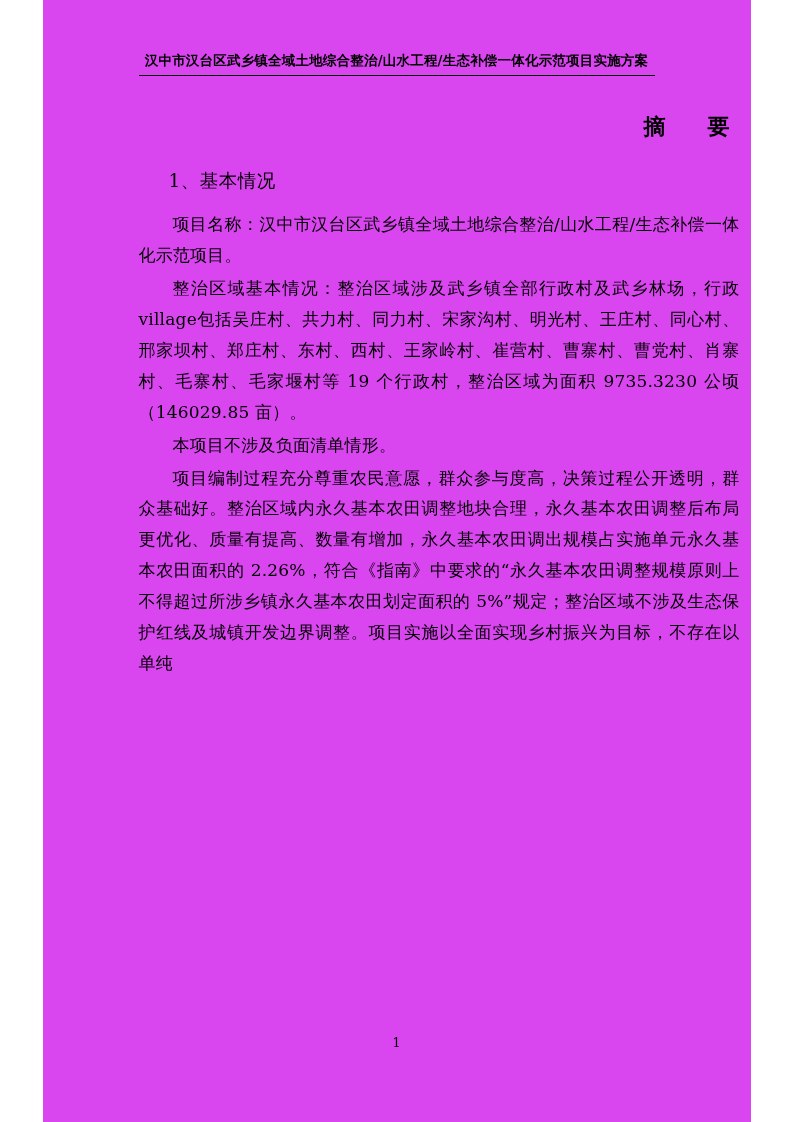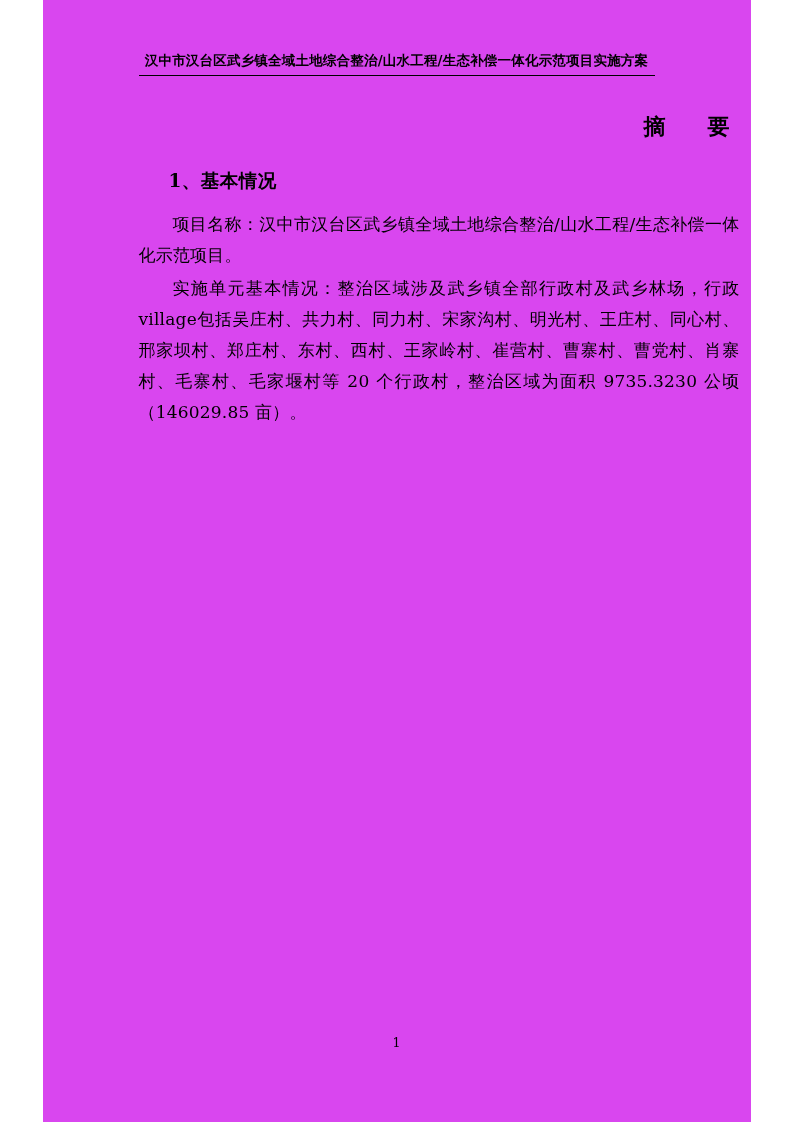--- a/index.html
+++ b/index.html
@@ -42,21 +42,21 @@
   .doc-title {
     text-align: right;
     font-size: 22px;
     font-weight: bold;
     letter-spacing: 10px;
     margin: 12px 0 26px 0;
     font-family: "DejaVu Serif", "Liberation Serif", serif;
   }
   .section-heading {
     font-size: 18.5px;
-    font-weight: bold;
+    font-weight: normal;
     margin: 0 0 16px 0;
     text-indent: 30px;
     letter-spacing: 0.5px;
   }
   p.body {
     font-size: 17px;
     line-height: 1.82;
     margin: 0 0 2px 0;
     text-align: justify;
     text-justify: inter-ideograph;
@@ -88,22 +88,28 @@
     <div class="doc-title">摘　要</div>
 
     <div class="section-heading">1、基本情况</div>
 
     <p class="body">
       <span class="lead">项目名称：</span><span>汉中市汉台区武乡镇全域土地综合整治/山水工程/生态补偿一体化示范项目。</span>
     </p>
 
 
     <p class="body">
-      <span class="lead">实施单元基本情况：</span><span>整治区域涉及武乡镇全部行政村及武乡林场，行政village包括吴庄村、共力村、同力村、宋家沟村、明光村、王庄村、同心村、邢家坝村、郑庄村、东村、西村、王家岭村、崔营村、曹寨村、曹党村、肖寨村、毛寨村、毛家堰村等 20 个行政村，整治区域为面积 9735.3230 公顷（146029.85 亩）。</span>
+      <span class="lead">整治区域基本情况：</span><span>整治区域涉及武乡镇全部行政村及武乡林场，行政village包括吴庄村、共力村、同力村、宋家沟村、明光村、王庄村、同心村、邢家坝村、郑庄村、东村、西村、王家岭村、崔营村、曹寨村、曹党村、肖寨村、毛寨村、毛家堰村等 19 个行政村，整治区域为面积 9735.3230 公顷（146029.85 亩）。</span>
     </p>
 
+    <p class="body">
+      <span>本项目不涉及负面清单情形。</span>
+    </p>
 
+    <p class="body">
+      <span>项目编制过程充分尊重农民意愿，群众参与度高，决策过程公开透明，群众基础好。整治区域内永久基本农田调整地块合理，永久基本农田调整后布局更优化、质量有提高、数量有增加，永久基本农田调出规模占实施单元永久基本农田面积的 2.26%，符合《指南》中要求的“永久基本农田调整规模原则上不得超过所涉乡镇永久基本农田划定面积的 5%”规定；整治区域不涉及生态保护红线及城镇开发边界调整。项目实施以全面实现乡村振兴为目标，不存在以单纯</span>
+    </p>
 
   </div>
 
   <div class="page-number">1</div>
 
 </div>
 
 </body></html>

